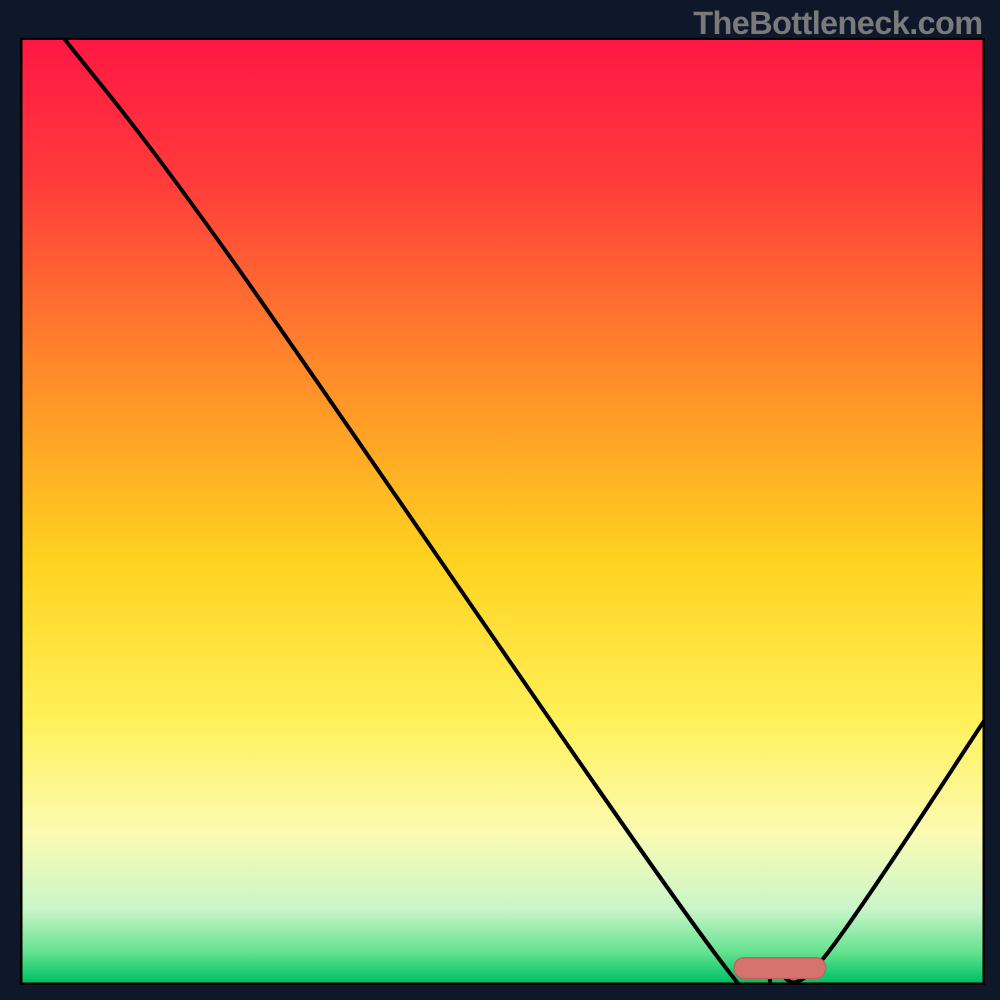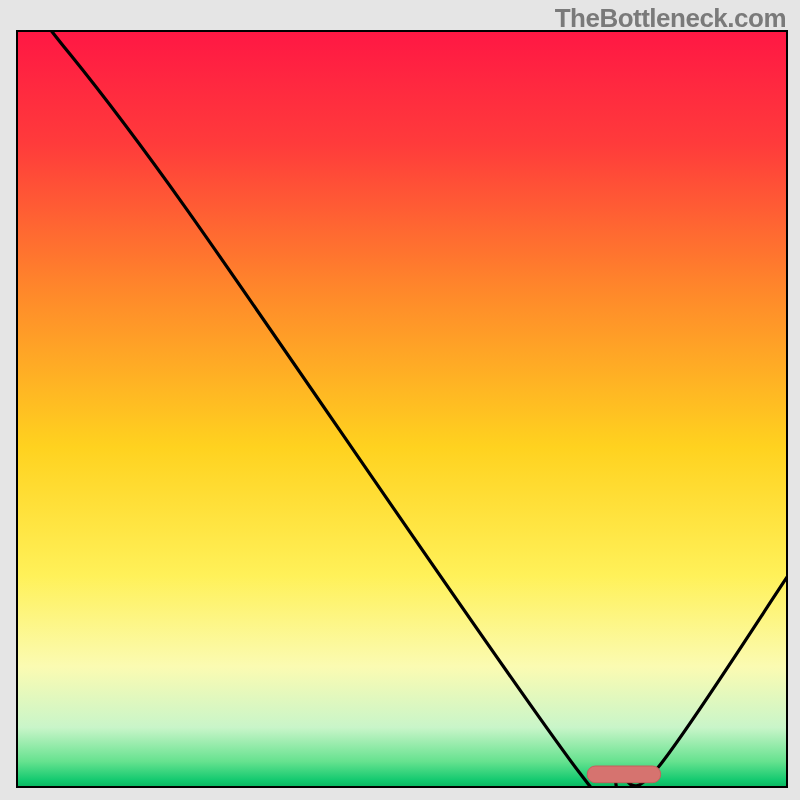--- a/index.html
+++ b/index.html
@@ -1,21 +1,21 @@
 <!DOCTYPE html>
 <html><head>
 <meta charset="utf-8">
 <style>
   * { margin: 0; padding: 0; box-sizing: border-box; }
   html, body { width: 800px; height: 800px; overflow: hidden; background: #fff; }
   .frame {
     position: relative;
     width: 800px;
     height: 800px;
-    background: #e5e5e5;
+    background: #0f172a;
     padding-left: 48px;
   }
   .watermark {
     position: absolute;
     top: 3px;
     right: 14px;
     font-family: Arial, Helvetica, sans-serif;
     font-size: 26px;
     font-weight: 600;
     color: #7a7a7a;

